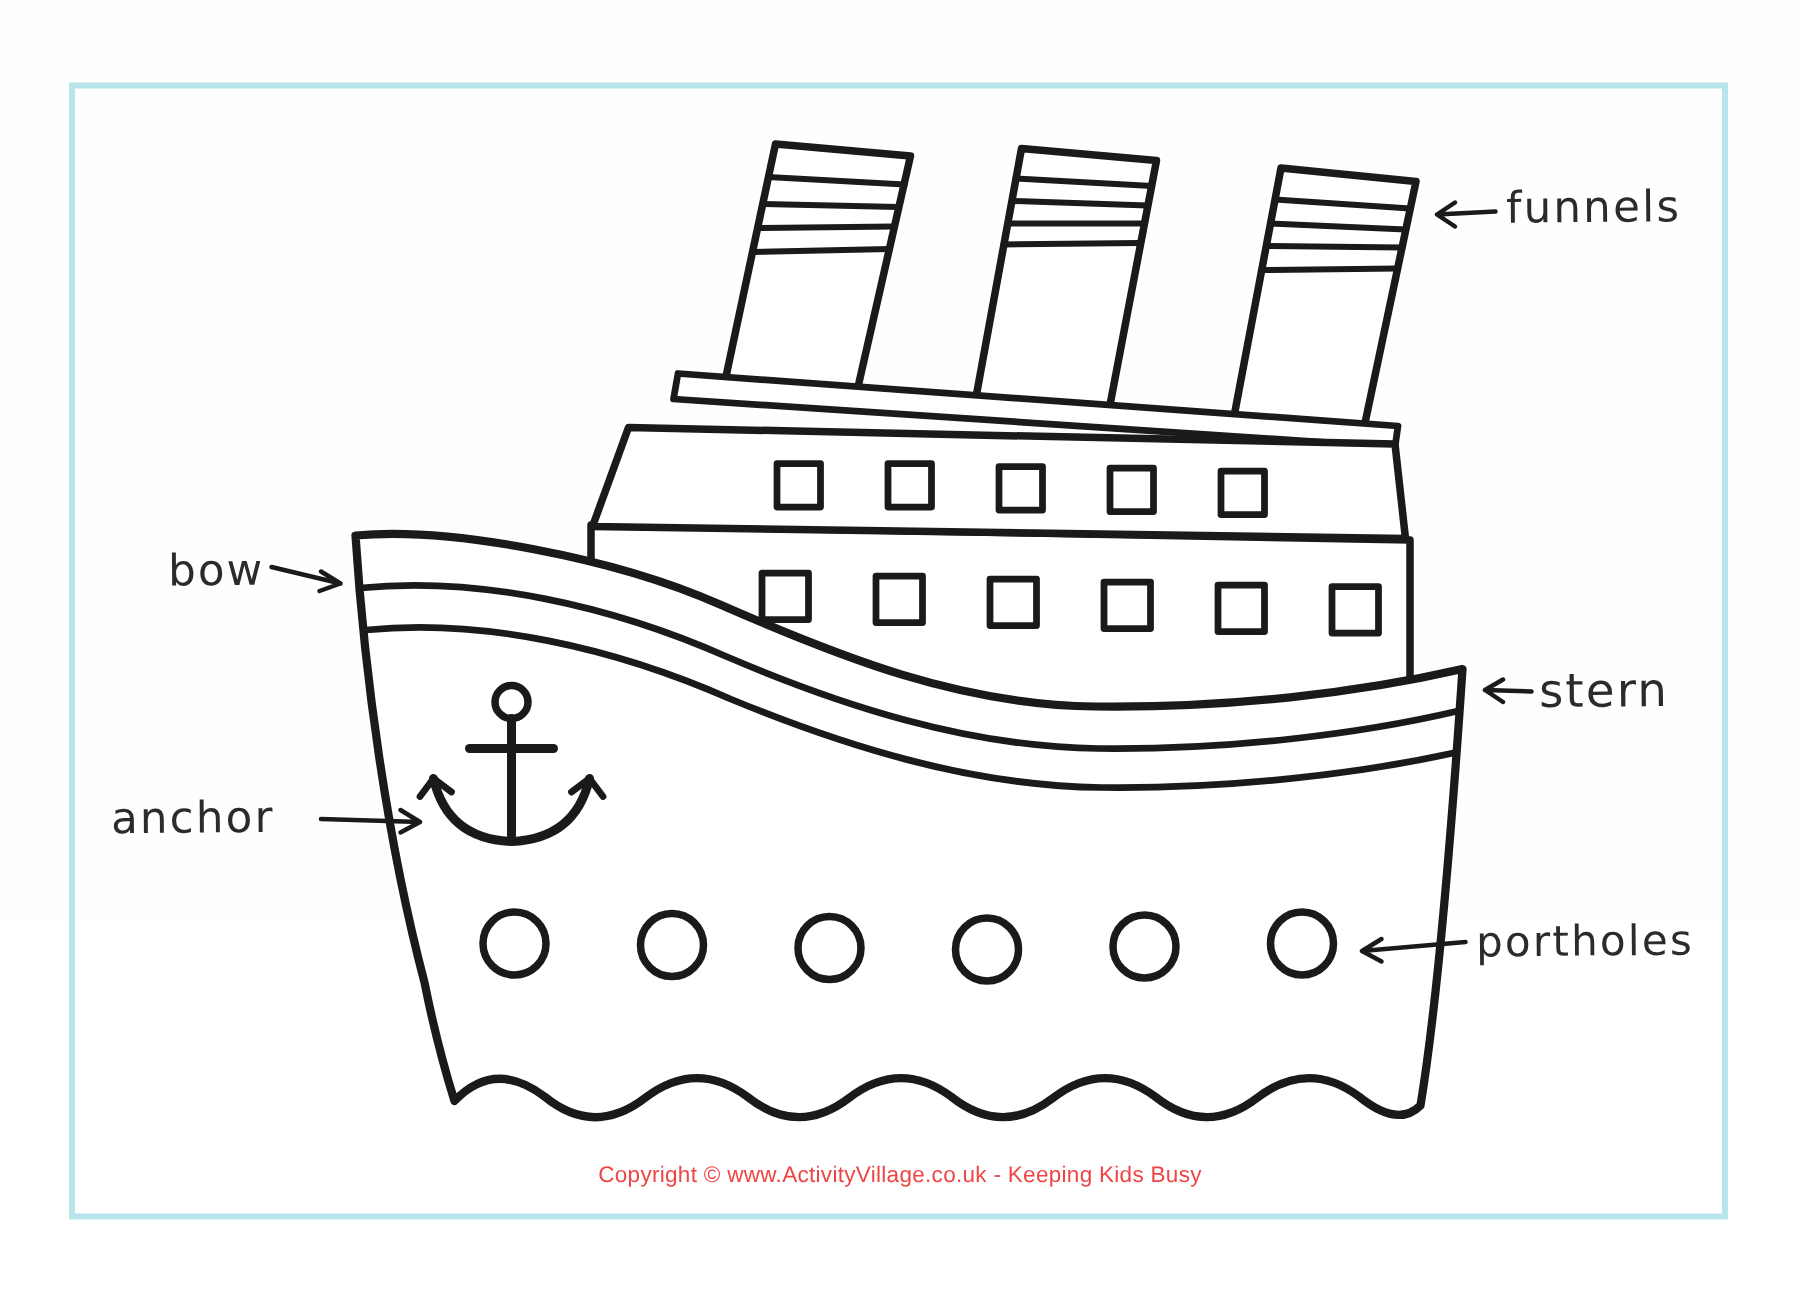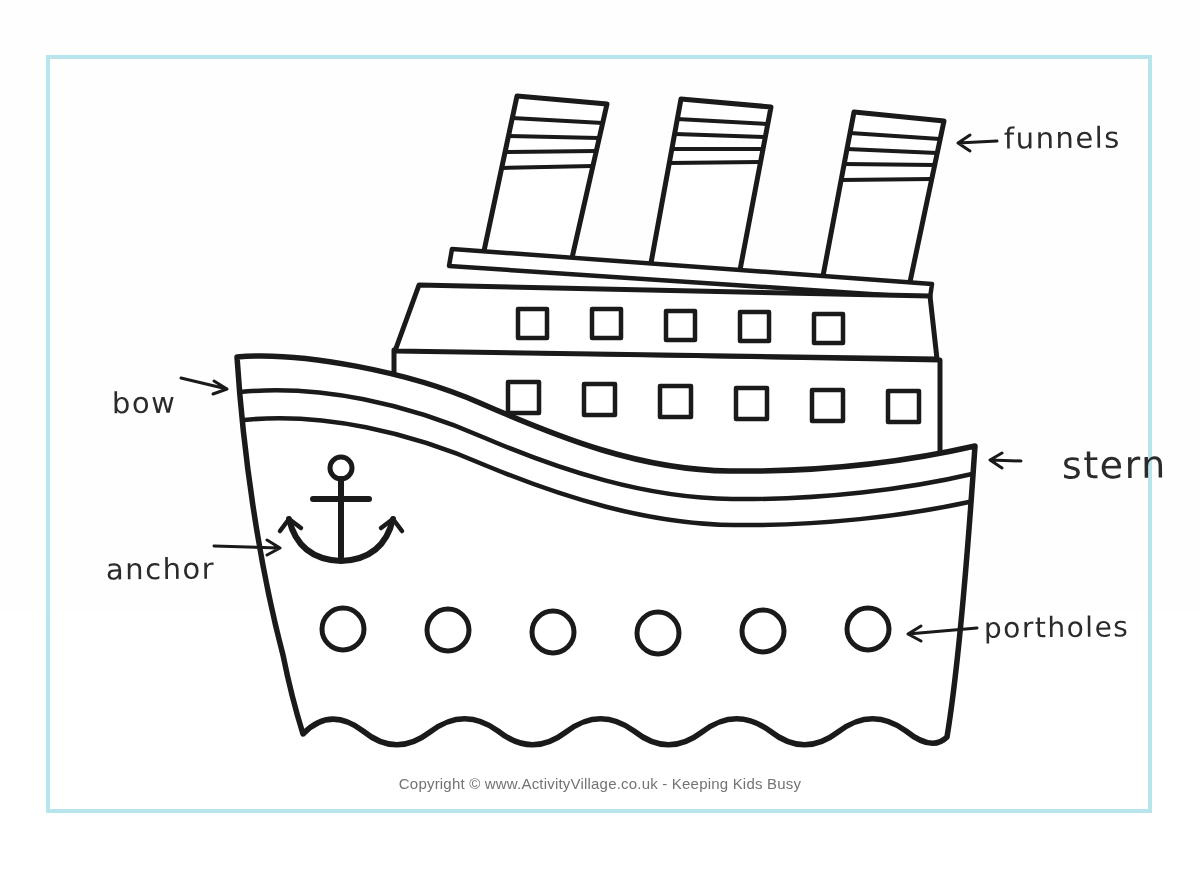--- a/index.html
+++ b/index.html
@@ -39,29 +39,29 @@
   }
   .fill-white { fill: #ffffff; }
   .label {
     position: absolute;
     color: var(--label-color, #2b2b2b);
     font-size: 29px;
     letter-spacing: 1.5px;
     white-space: nowrap;
     transform: rotate(-0.5deg);
   }
-  .label.big { font-size: 38px; margin-left: 36px; }
+  .label.big { font-size: 31px; }
   .copyright {
     position: absolute;
     left: 0;
     top: 775px;
     width: 1200px;
     text-align: center;
     font-size: 15px;
-    color: #737373;
+    color: #ef4444;
     font-family: "Liberation Sans", sans-serif;
     letter-spacing: 0.2px;
   }
 </style>
 </head>
 <body>
 
 <div class="page">
 
   <div class="frame"></div>
@@ -150,20 +150,20 @@
     <g>
       <path class="ink" stroke-width="3" d="M 997 141 L 958 143 M 958 143 L 970 135 M 958 143 L 970 151"></path>
       <path class="ink" stroke-width="3" d="M 181 378 L 227 389 M 227 389 L 214 381 M 227 389 L 213 394"></path>
       <path class="ink" stroke-width="3" d="M 1021 461 L 990 460 M 990 460 L 1002 453 M 990 460 L 1002 468"></path>
       <path class="ink" stroke-width="3" d="M 214 546 L 280 548 M 280 548 L 267 540 M 280 548 L 267 555"></path>
       <path class="ink" stroke-width="3" d="M 977 628 L 908 634 M 908 634 L 921 626 M 908 634 L 921 641"></path>
     </g>
   </svg>
 
   <div class="label" style="left:1004px; top:121px;">funnels</div>
-  <div class="label" style="left:112px; top:363px;margin-top:23px;">bow</div>
+  <div class="label" style="left:112px; top:363px;">bow</div>
   <div class="label big" style="left:1026px; top:443px;">stern</div>
-  <div class="label" style="left:74px; top:552px;margin-left:32px;">anchor</div>
+  <div class="label" style="left:74px; top:528px;">anchor</div>
   <div class="label" style="left:984px; top:611px; font-size:28px;">portholes</div>
 
   <div class="copyright">Copyright © www.ActivityVillage.co.uk - Keeping Kids Busy</div>
 
 </div>
 
 </body></html>

